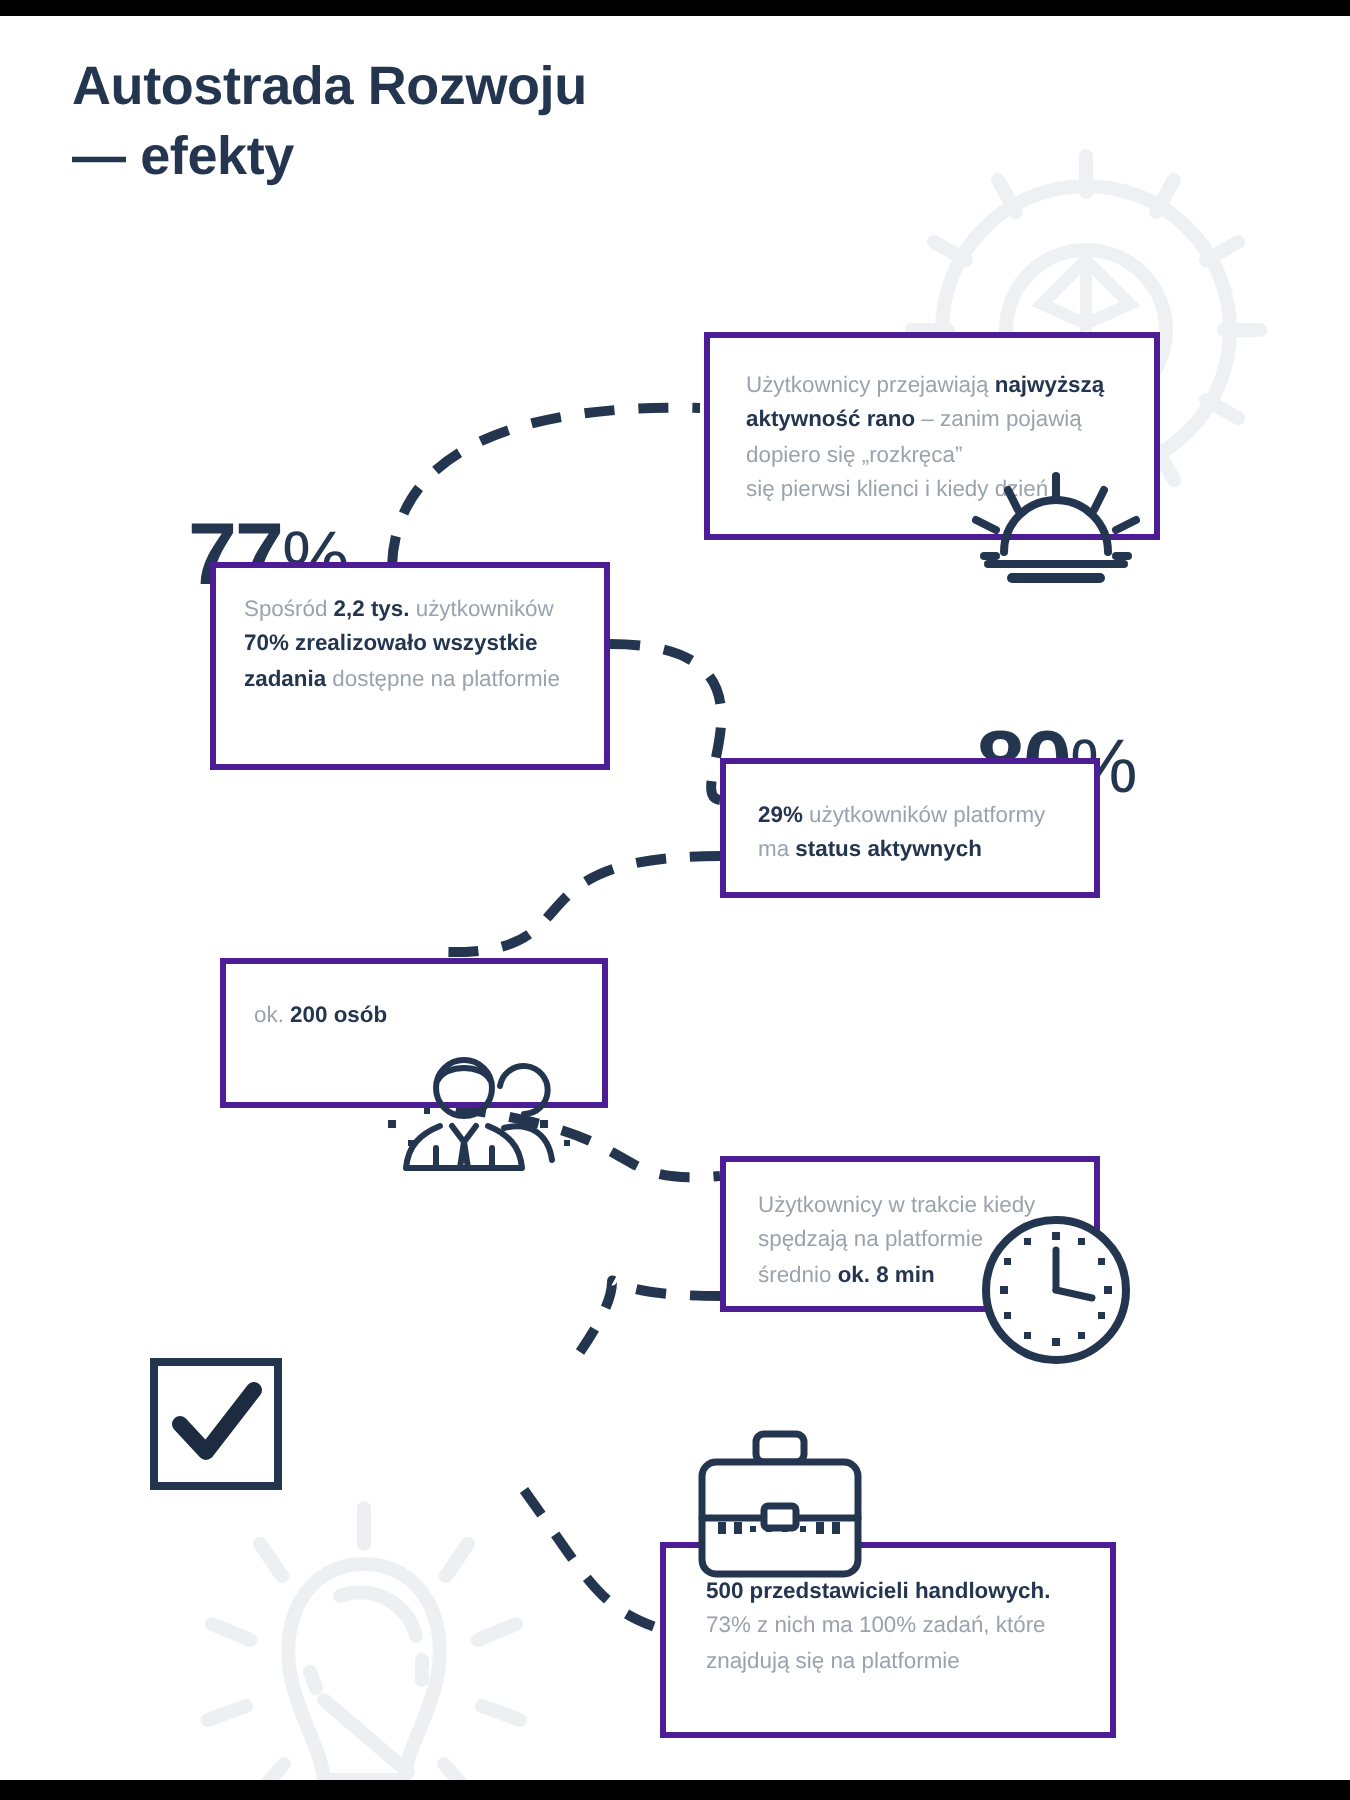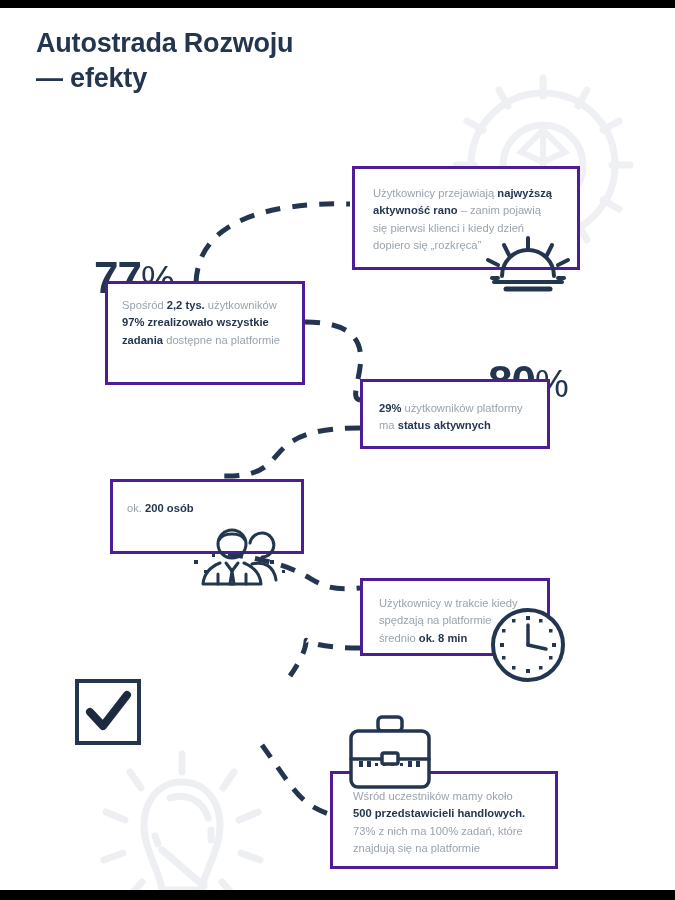--- a/index.html
+++ b/index.html
@@ -183,22 +183,22 @@
 
     <div class="title">
       <div>Autostrada Rozwoju</div>
       <div>— efekty</div>
     </div>
 
     <div class="box" style="left:352px; top:158px; width:228px; height:104px;">
       <div class="txt" style="left:18px; top:16px; width:200px;">
           <div><span>Użytkownicy przejawiają </span><b>najwyższą</b></div>
           <div><b>aktywność rano</b><span> – zanim pojawią</span></div>
+          <div><span>dopiero się „rozkręca”</span></div>
           <div><span>się pierwsi klienci i kiedy dzień</span></div>
-          <div><span>dopiero się „rozkręca”</span></div>
         </div>
     </div>
     <div class="icon" style="left:478px; top:228px; width:100px; height:58px;">
       <svg width="100" height="58" viewBox="0 0 100 58">
         <g fill="none" stroke="#24364f" stroke-width="4" stroke-linecap="round">
           <path d="M24 40 A26 26 0 0 1 76 40"></path>
           <line x1="50" y1="2" x2="50" y2="14"></line>
           <line x1="26" y1="9" x2="31" y2="19"></line>
           <line x1="74" y1="9" x2="69" y2="19"></line>
           <line x1="10" y1="24" x2="20" y2="29"></line>
@@ -211,21 +211,21 @@
       </svg>
     </div>
 
     <div class="bignum" style="left:94px; top:248px;">
       <span>77</span><span class="pct">%</span>
     </div>
 
     <div class="box" style="left:105px; top:273px; width:200px; height:104px;">
       <div class="txt" style="left:14px; top:13px; width:178px;">
           <div><span>Spośród </span><b>2,2 tys.</b><span> użytkowników</span></div>
-          <div><b>97% zrealizowało wszystkie</b></div>
+          <div><b>70% zrealizowało wszystkie</b></div>
           <div><b>zadania</b><span> dostępne na platformie</span></div>
         </div>
     </div>
 
     <div class="bignum" style="left:488px; top:352px;">
       <span>80</span><span class="pct">%</span>
     </div>
 
     <div class="box" style="left:360px; top:371px; width:190px; height:70px;">
       <div class="txt" style="left:16px; top:18px; width:170px;">
@@ -295,21 +295,20 @@
 
     <div class="icon" style="left:74px; top:670px; width:68px; height:68px;">
       <svg width="68" height="68" viewBox="0 0 68 68">
         <rect x="3" y="3" width="62" height="62" fill="#ffffff" stroke="#24364f" stroke-width="4"></rect>
         <path d="M16 34 L29 48 L53 17" fill="none" stroke="#1c2b3f" stroke-width="8" stroke-linecap="round" stroke-linejoin="round"></path>
       </svg>
     </div>
 
     <div class="box" style="left:330px; top:763px; width:228px; height:98px;">
       <div class="txt" style="left:20px; top:14px; width:205px;">
-          <div><span>Wśród uczestników mamy około</span></div>
           <div><b>500 przedstawicieli handlowych.</b></div>
           <div><span>73% z nich ma 100% zadań, które</span></div>
           <div><span>znajdują się na platformie</span></div>
         </div>
     </div>
     <div class="icon" style="left:345px; top:706px; width:90px; height:78px;">
       <svg width="90" height="78" viewBox="0 0 90 78">
         <g fill="none" stroke="#24364f" stroke-width="3.5" stroke-linejoin="round" stroke-linecap="round">
           <rect x="33" y="3" width="24" height="14" rx="4"></rect>
           <rect x="6" y="17" width="78" height="56" rx="7" fill="#ffffff"></rect>

